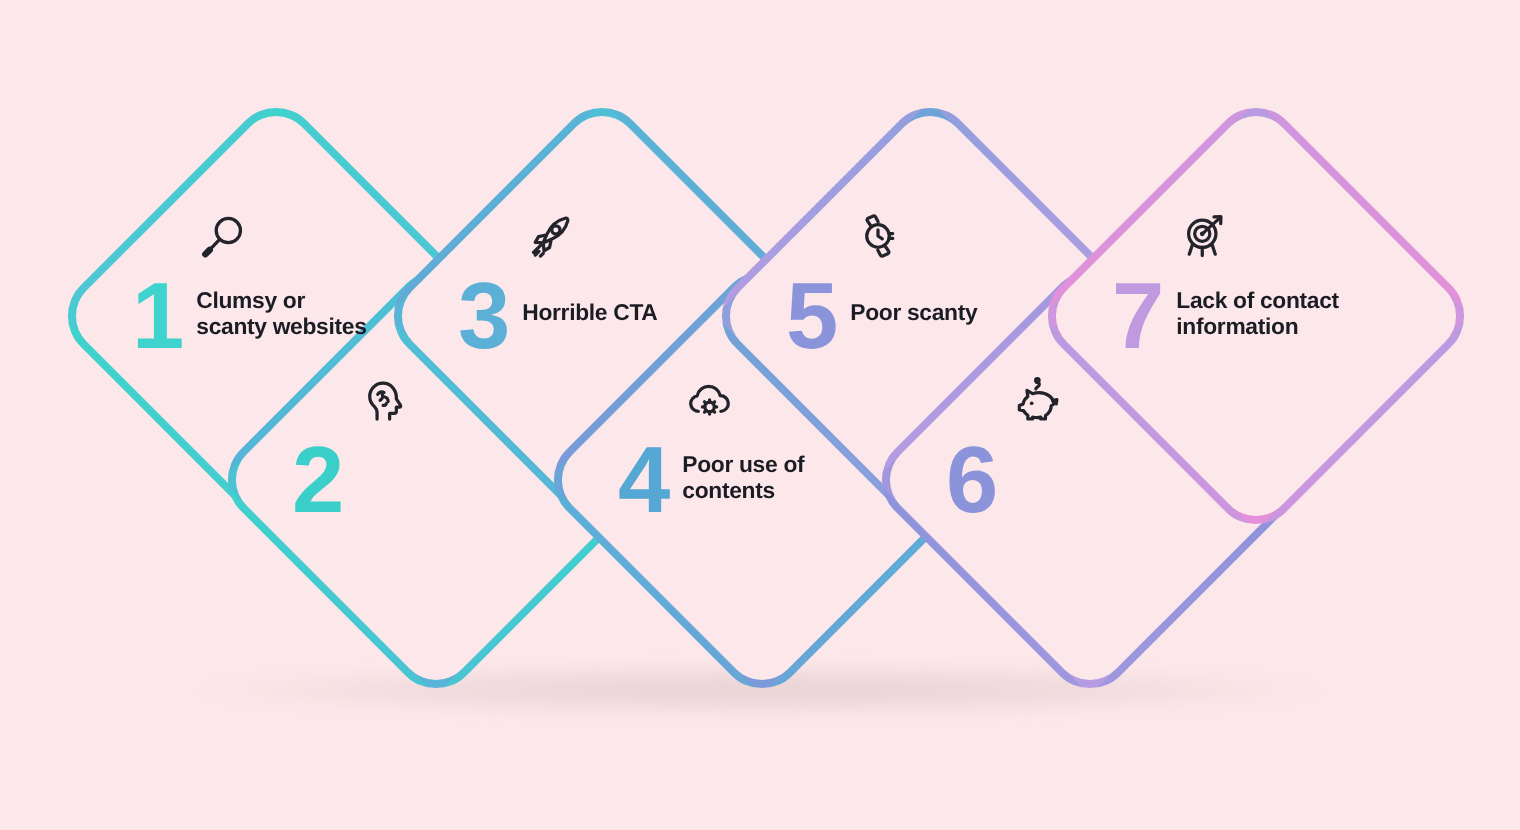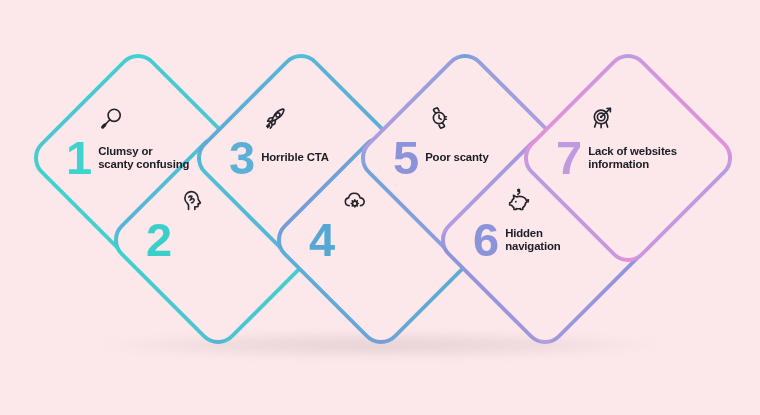--- a/index.html
+++ b/index.html
@@ -118,21 +118,21 @@
     <div class="content">
       <div class="inner">
         <span class="icon">
             <svg viewBox="0 0 24 24">
               <circle cx="14" cy="9.5" r="5.6" stroke="#23232b" stroke-width="1.5" fill="none" stroke-linecap="round" stroke-linejoin="round"></circle>
               <path d="M10 13.6 L4.6 19.2" stroke="#23232b" stroke-width="1.5" fill="none" stroke-linecap="round" stroke-linejoin="round"></path>
               <path d="M5.4 18.4 L3.4 20.4" stroke="#23232b" stroke-width="3" stroke-linecap="round"></path>
             </svg>
           </span>
         <span class="num" style="color: rgb(62, 211, 205);">1</span>
-        <span class="txt">Clumsy or scanty confusing</span>
+        <span class="txt">Clumsy or scanty websites</span>
       </div>
     </div>
   </div>
 
   <div class="node" style="left:138px; top:160px;">
     <div class="frame" style="background: linear-gradient(135deg, rgb(62, 211, 205) 0%, rgb(88, 179, 216) 100%);"></div>
     <div class="content">
       <div class="inner">
         <span class="icon">
             <svg viewBox="0 0 24 24">
@@ -170,20 +170,21 @@
     <div class="content">
       <div class="inner">
         <span class="icon">
             <svg viewBox="0 0 24 24">
               <path d="M6.6 17.2 a3.6 3.6 0 0 1-.5-7.15 c.5-2.5 2.7-4.3 5.3-4.3 2.6 0 4.8 1.8 5.3 4.25 a3.6 3.6 0 0 1 .3 7.2" stroke="#23232b" stroke-width="1.5" fill="none" stroke-linecap="round" stroke-linejoin="round"></path>
               <circle cx="11.8" cy="15.2" r="2.2" stroke="#23232b" stroke-width="1.5" fill="none" stroke-linecap="round" stroke-linejoin="round"></circle>
               <path d="M11.8 11.9 v1.1 M11.8 17.4 v1.1 M8.5 15.2 h1.1 M14 15.2 h1.1 M9.45 12.85 l.8 .8 M13.35 16.75 l.8 .8 M14.15 12.85 l-.8 .8 M10.25 16.75 l-.8 .8" stroke="#23232b" stroke-width="1.5" fill="none" stroke-linecap="round" stroke-linejoin="round"></path>
             </svg>
           </span>
         <span class="num" style="color: rgb(85, 168, 211);">4</span>
+        <span class="txt">Poor use of contents</span>
       </div>
     </div>
   </div>
 
   <div class="node" style="left:385px; top:78px;">
     <div class="frame" style="background: linear-gradient(135deg, rgb(110, 162, 216) 0%, rgb(181, 156, 226) 100%);"></div>
     <div class="content">
       <div class="inner">
         <span class="icon">
             <svg viewBox="0 0 24 24">
@@ -207,38 +208,37 @@
         <span class="icon">
             <svg viewBox="0 0 24 24">
               <path d="M19.2 13.9 c0-3.1-3.1-5.3-6.7-5.3 -1.1 0-2.1 .2-3 .5 l-2.6-1.5 .4 2.8 c-1.2 .9-2 2.1-2.2 3.5 l-1.7 .6 0 2.1 1.9 .3 c.45 .85 1.15 1.6 2 2.15 l0 1.7 2.2 0 0-.9 c.65 .15 1.3 .25 2 .25 .6 0 1.2-.05 1.75-.2 l0 .85 2.2 0 0-1.6 c1.6-1.05 2.65-2.65 2.65-4.5 z" stroke="#23232b" stroke-width="1.5" fill="none" stroke-linecap="round" stroke-linejoin="round"></path>
               <circle cx="9.1" cy="13.5" r=".85" fill="#23232b" stroke="none"></circle>
               <path d="M18.9 12.3 l1.8-.5 -.3 2" stroke="#23232b" stroke-width="1.5" fill="none" stroke-linecap="round" stroke-linejoin="round"></path>
               <path d="M11 6.9 c0-1 1.6-1 1.6-2.1 0-.7-.6-1.1-1.2-.9" stroke="#23232b" stroke-width="1.5" fill="none" stroke-linecap="round" stroke-linejoin="round"></path>
               <circle cx="11.7" cy="2.9" r=".8" stroke="#23232b" stroke-width="1.5" fill="none" stroke-linecap="round" stroke-linejoin="round"></circle>
             </svg>
           </span>
         <span class="num" style="color: rgb(139, 147, 219);">6</span>
-        <span class="txt">Hidden navigation</span>
       </div>
     </div>
   </div>
 
   <div class="node" style="left:548px; top:78px;">
     <div class="frame" style="background: linear-gradient(135deg, rgb(183, 156, 226) 0%, rgb(228, 144, 217) 100%);"></div>
     <div class="content">
       <div class="inner">
         <span class="icon">
             <svg viewBox="0 0 24 24">
               <circle cx="11.2" cy="11" r="6.3" stroke="#23232b" stroke-width="1.5" fill="none" stroke-linecap="round" stroke-linejoin="round"></circle>
               <circle cx="11.2" cy="11" r="3.5" stroke="#23232b" stroke-width="1.5" fill="none" stroke-linecap="round" stroke-linejoin="round"></circle>
               <circle cx="11.2" cy="11" r="1.1" fill="#23232b" stroke="none"></circle>
               <path d="M11.2 11 L19.6 3.4" stroke="#23232b" stroke-width="1.5" fill="none" stroke-linecap="round" stroke-linejoin="round"></path>
               <path d="M16.6 3.2 l3.2-.1 -.1 3.2" stroke="#23232b" stroke-width="1.5" fill="none" stroke-linecap="round" stroke-linejoin="round"></path>
               <path d="M6.6 16.2 L5.2 20.4 M11.2 17.3 L11.2 21 M15.8 16.2 L17.2 20.4" stroke="#23232b" stroke-width="1.5" fill="none" stroke-linecap="round" stroke-linejoin="round"></path>
             </svg>
           </span>
         <span class="num" style="color: rgb(192, 154, 224);">7</span>
-        <span class="txt">Lack of websites information</span>
+        <span class="txt">Lack of contact information</span>
       </div>
     </div>
   </div>
 
 </div>
 
 </body></html>

